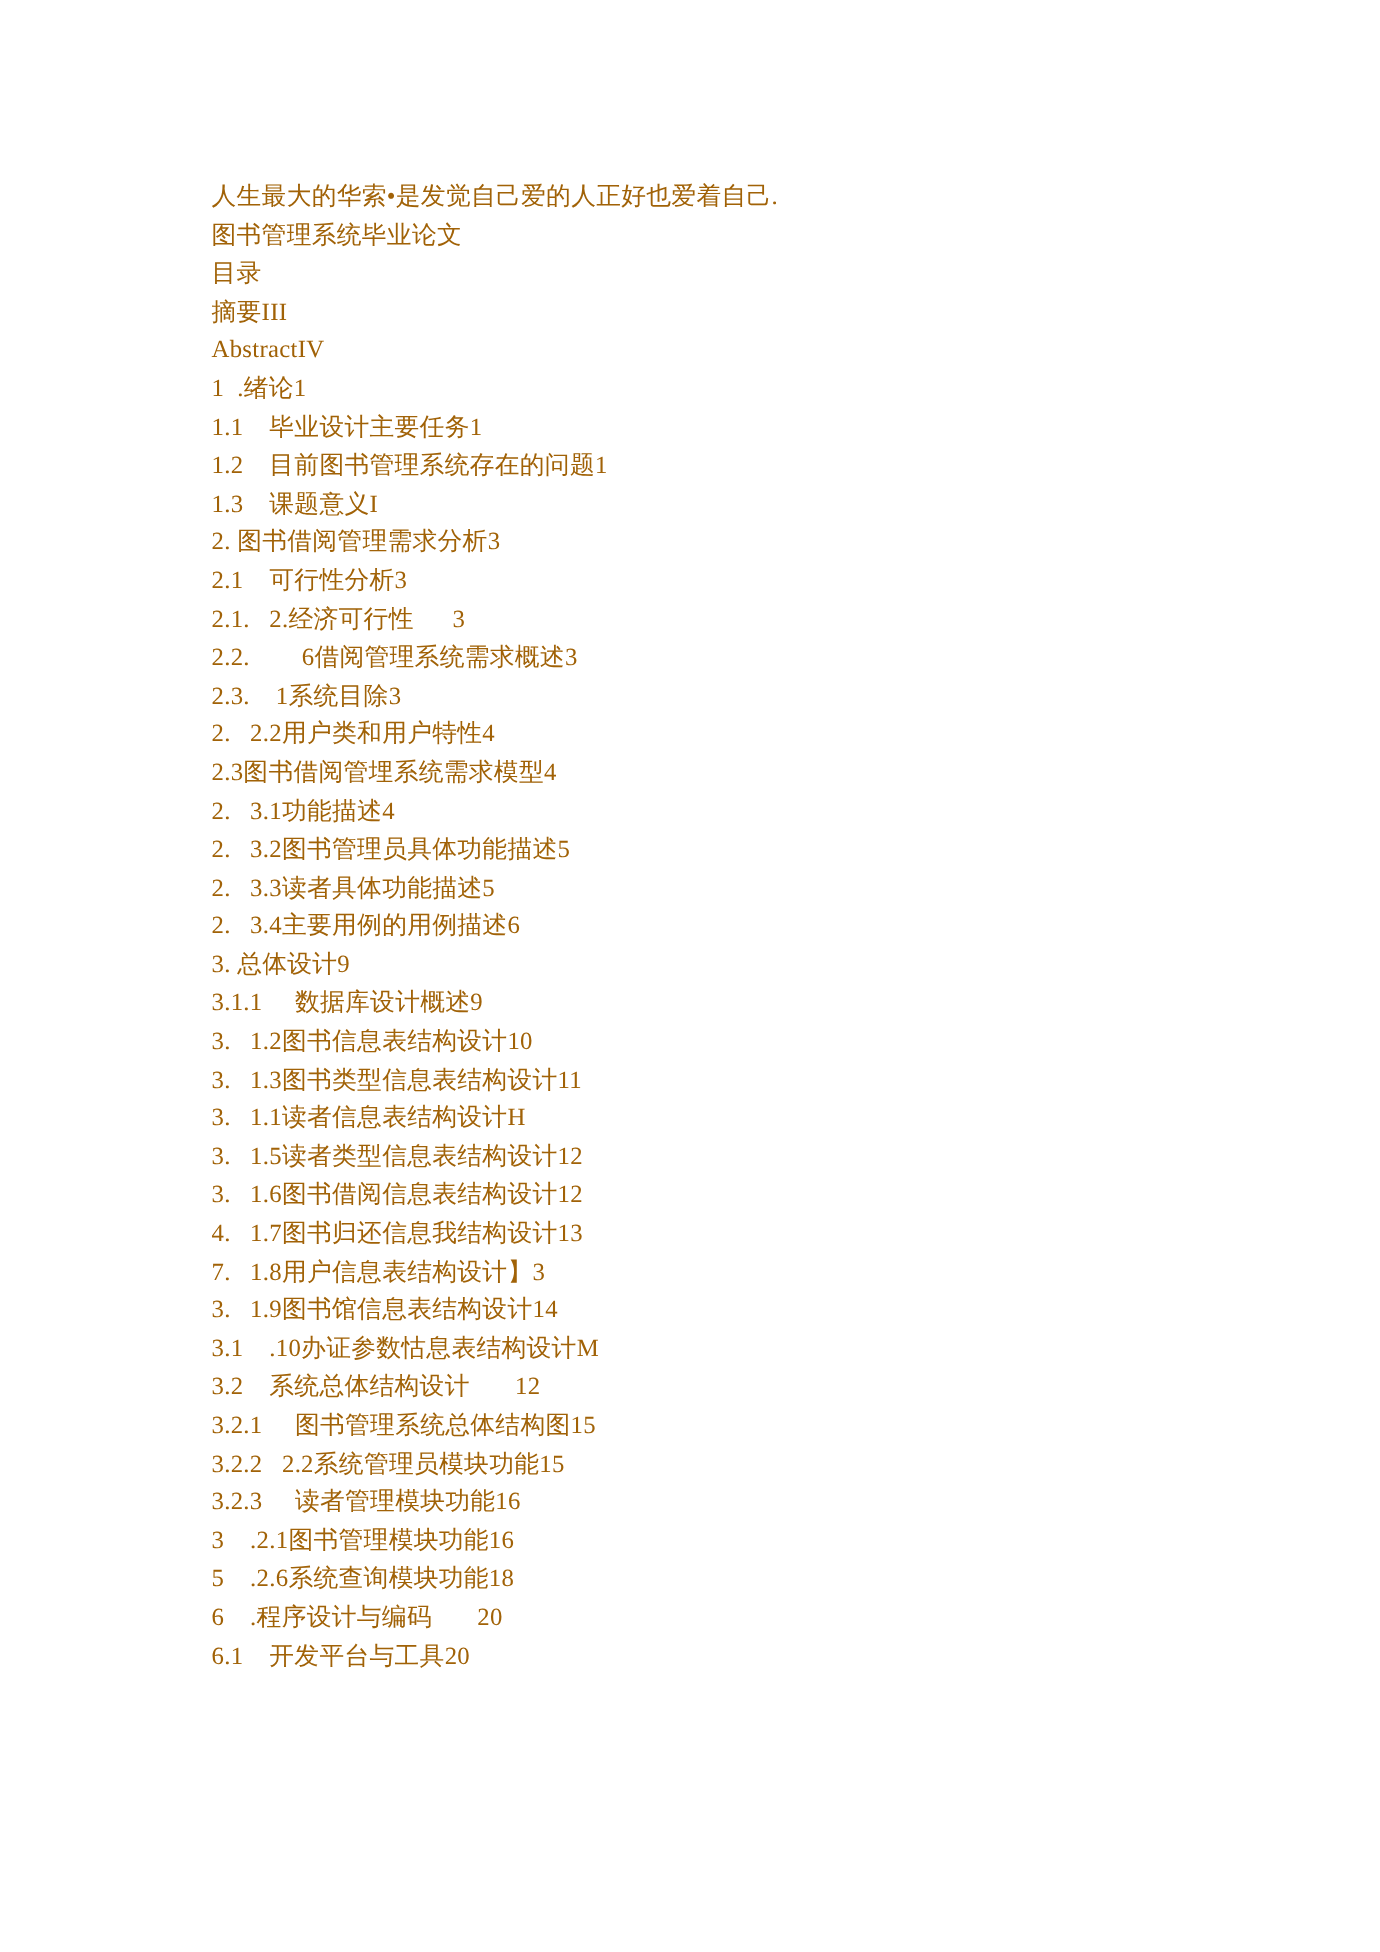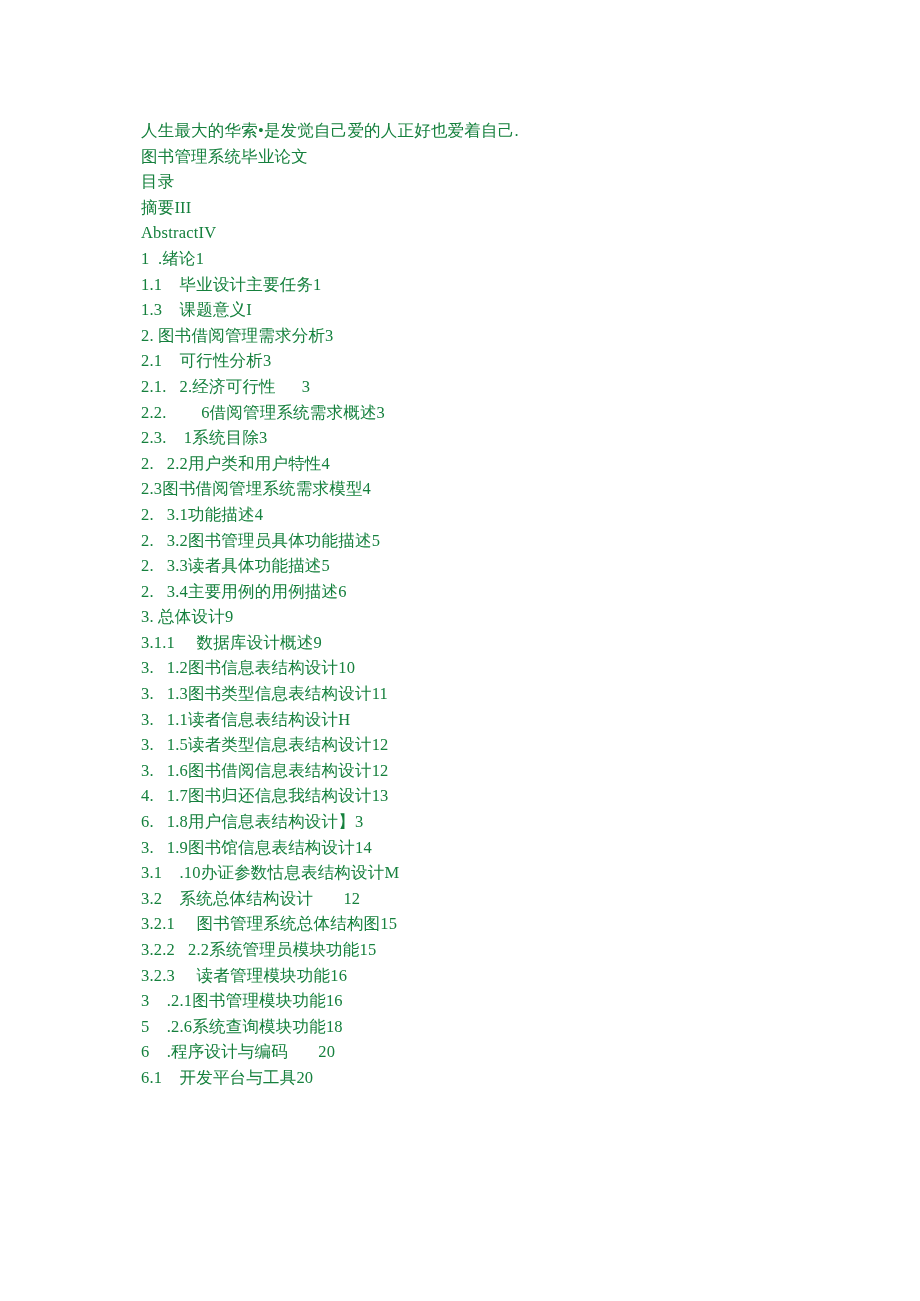--- a/index.html
+++ b/index.html
@@ -10,57 +10,58 @@
     width: 920px;
     min-height: 1301px;
   }
   .page {
     padding: 118px 0 0 141px;
     width: 640px;
   }
   .line {
     font-size: 16.5px;
     line-height: 25.6px;
-    color: #15803d;
+    color: #a16207;
     white-space: pre;
     letter-spacing: 0.2px;
   }
 </style>
 </head>
 <body>
 
 <div class="page">
   <div class="line">人生最大的华索•是发觉自己爱的人正好也爱着自己.</div>
   <div class="line">图书管理系统毕业论文</div>
   <div class="line">目录</div>
   <div class="line">摘要III</div>
   <div class="line">AbstractIV</div>
   <div class="line">1  .绪论1</div>
   <div class="line">1.1    毕业设计主要任务1</div>
+  <div class="line">1.2    目前图书管理系统存在的问题1</div>
   <div class="line">1.3    课题意义I</div>
   <div class="line">2. 图书借阅管理需求分析3</div>
   <div class="line">2.1    可行性分析3</div>
   <div class="line">2.1.   2.经济可行性      3</div>
   <div class="line">2.2.        6借阅管理系统需求概述3</div>
   <div class="line">2.3.    1系统目除3</div>
   <div class="line">2.   2.2用户类和用户特性4</div>
   <div class="line">2.3图书借阅管埋系统需求模型4</div>
   <div class="line">2.   3.1功能描述4</div>
   <div class="line">2.   3.2图书管理员具体功能描述5</div>
   <div class="line">2.   3.3读者具体功能描述5</div>
   <div class="line">2.   3.4主要用例的用例描述6</div>
   <div class="line">3. 总体设计9</div>
   <div class="line">3.1.1     数据库设计概述9</div>
   <div class="line">3.   1.2图书信息表结构设计10</div>
   <div class="line">3.   1.3图书类型信息表结构设计11</div>
   <div class="line">3.   1.1读者信息表结构设计H</div>
   <div class="line">3.   1.5读者类型信息表结构设计12</div>
   <div class="line">3.   1.6图书借阅信息表结构设计12</div>
   <div class="line">4.   1.7图书归还信息我结构设计13</div>
-  <div class="line">6.   1.8用户信息表结构设计】3</div>
+  <div class="line">7.   1.8用户信息表结构设计】3</div>
   <div class="line">3.   1.9图书馆信息表结构设计14</div>
   <div class="line">3.1    .10办证参数怙息表结构设计M</div>
   <div class="line">3.2    系统总体结构设计       12</div>
   <div class="line">3.2.1     图书管理系统总体结构图15</div>
   <div class="line">3.2.2   2.2系统管理员模块功能15</div>
   <div class="line">3.2.3     读者管理模块功能16</div>
   <div class="line">3    .2.1图书管理模块功能16</div>
   <div class="line">5    .2.6系统查询模块功能18</div>
   <div class="line">6    .程序设计与编码       20</div>
   <div class="line">6.1    开发平台与工具20</div>

